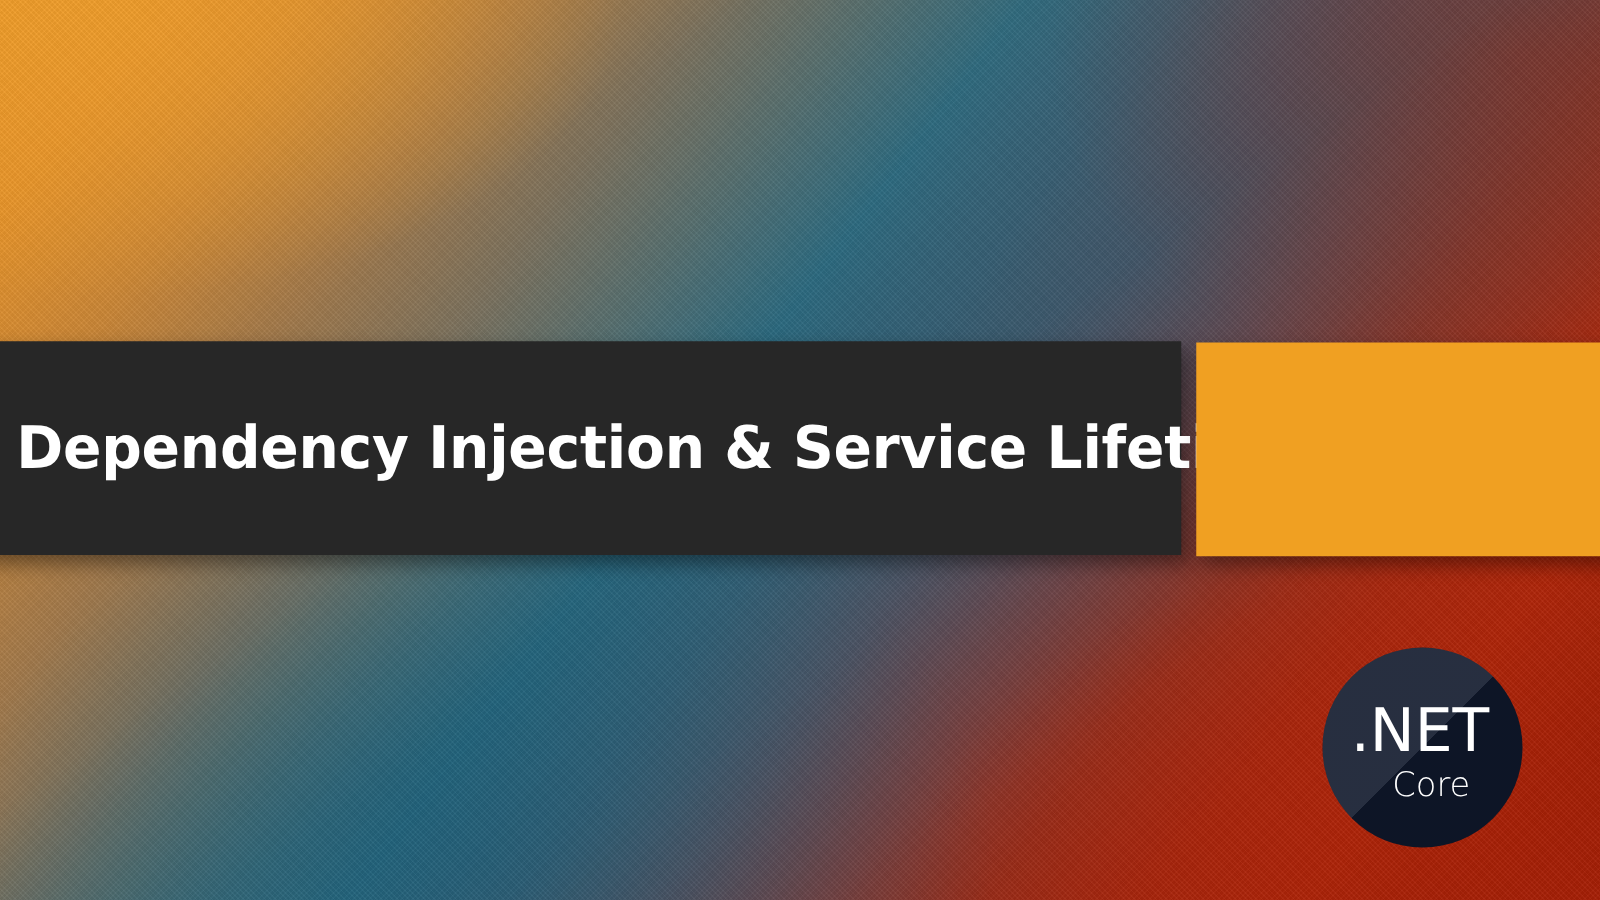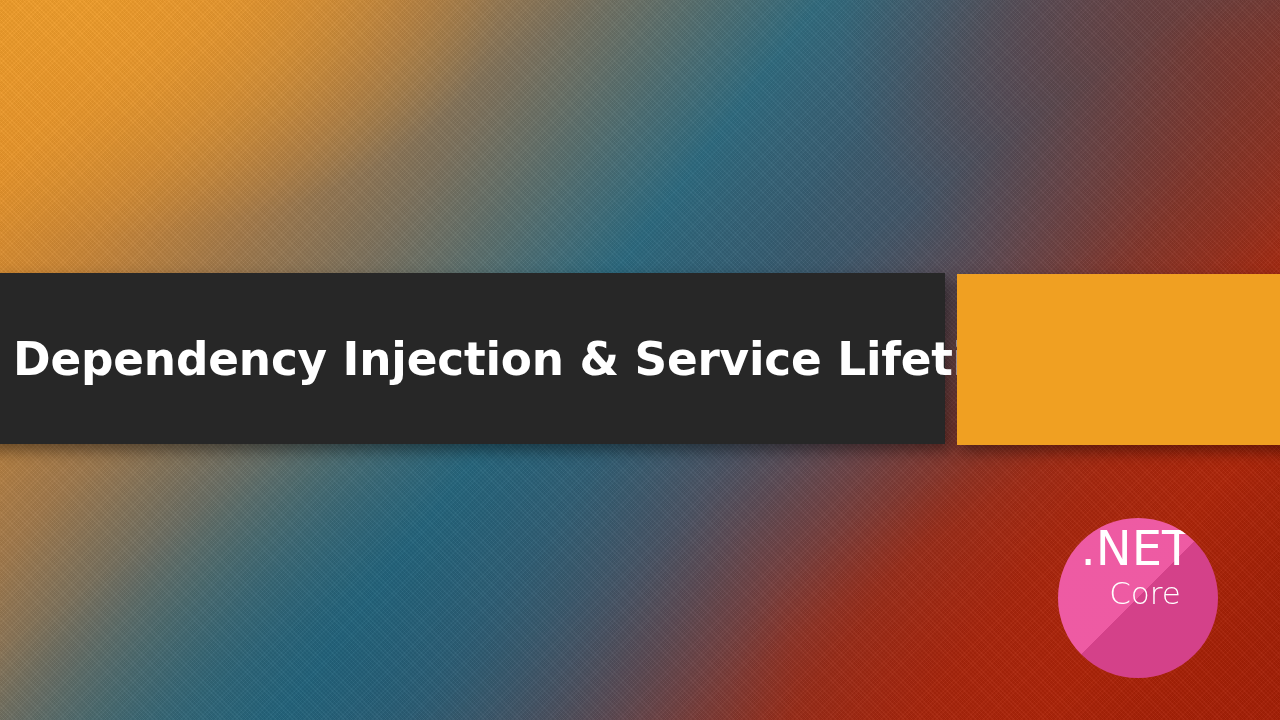--- a/index.html
+++ b/index.html
@@ -115,25 +115,26 @@
   }
 
   
   .logo {
     position: absolute;
     left: 1058px;
     top: 518px;
     width: 160px;
     height: 160px;
     border-radius: 50%;
-    background: #ec4899;
+    background: #0f172a;
     overflow: hidden;
     display: flex;
     flex-direction: column;
     align-items: center;
+    justify-content: center;
   }
   
   .logo-sheen {
     position: absolute;
     inset: 0;
     background: linear-gradient(135deg,
         rgba(255,255,255,0.10) 0%,
         rgba(255,255,255,0.10) 50%,
         rgba(0,0,0,0.10) 50%,
         rgba(0,0,0,0.10) 100%);
@@ -150,21 +151,21 @@
     letter-spacing: 0px;
     margin-top: 6px;
     margin-left: -4px;
   }
   .logo-core {
     position: relative;
     z-index: 2;
     color: #ffffff;
     font-family: "DejaVu Sans", sans-serif;
     font-weight: 300;
-    font-size: 31px;
+    font-size: 27px;
     line-height: 1;
     margin-top: 6px;
     margin-left: 14px;
   }
 </style>
 </head>
 <body>
 
 <div id="slide">
 

